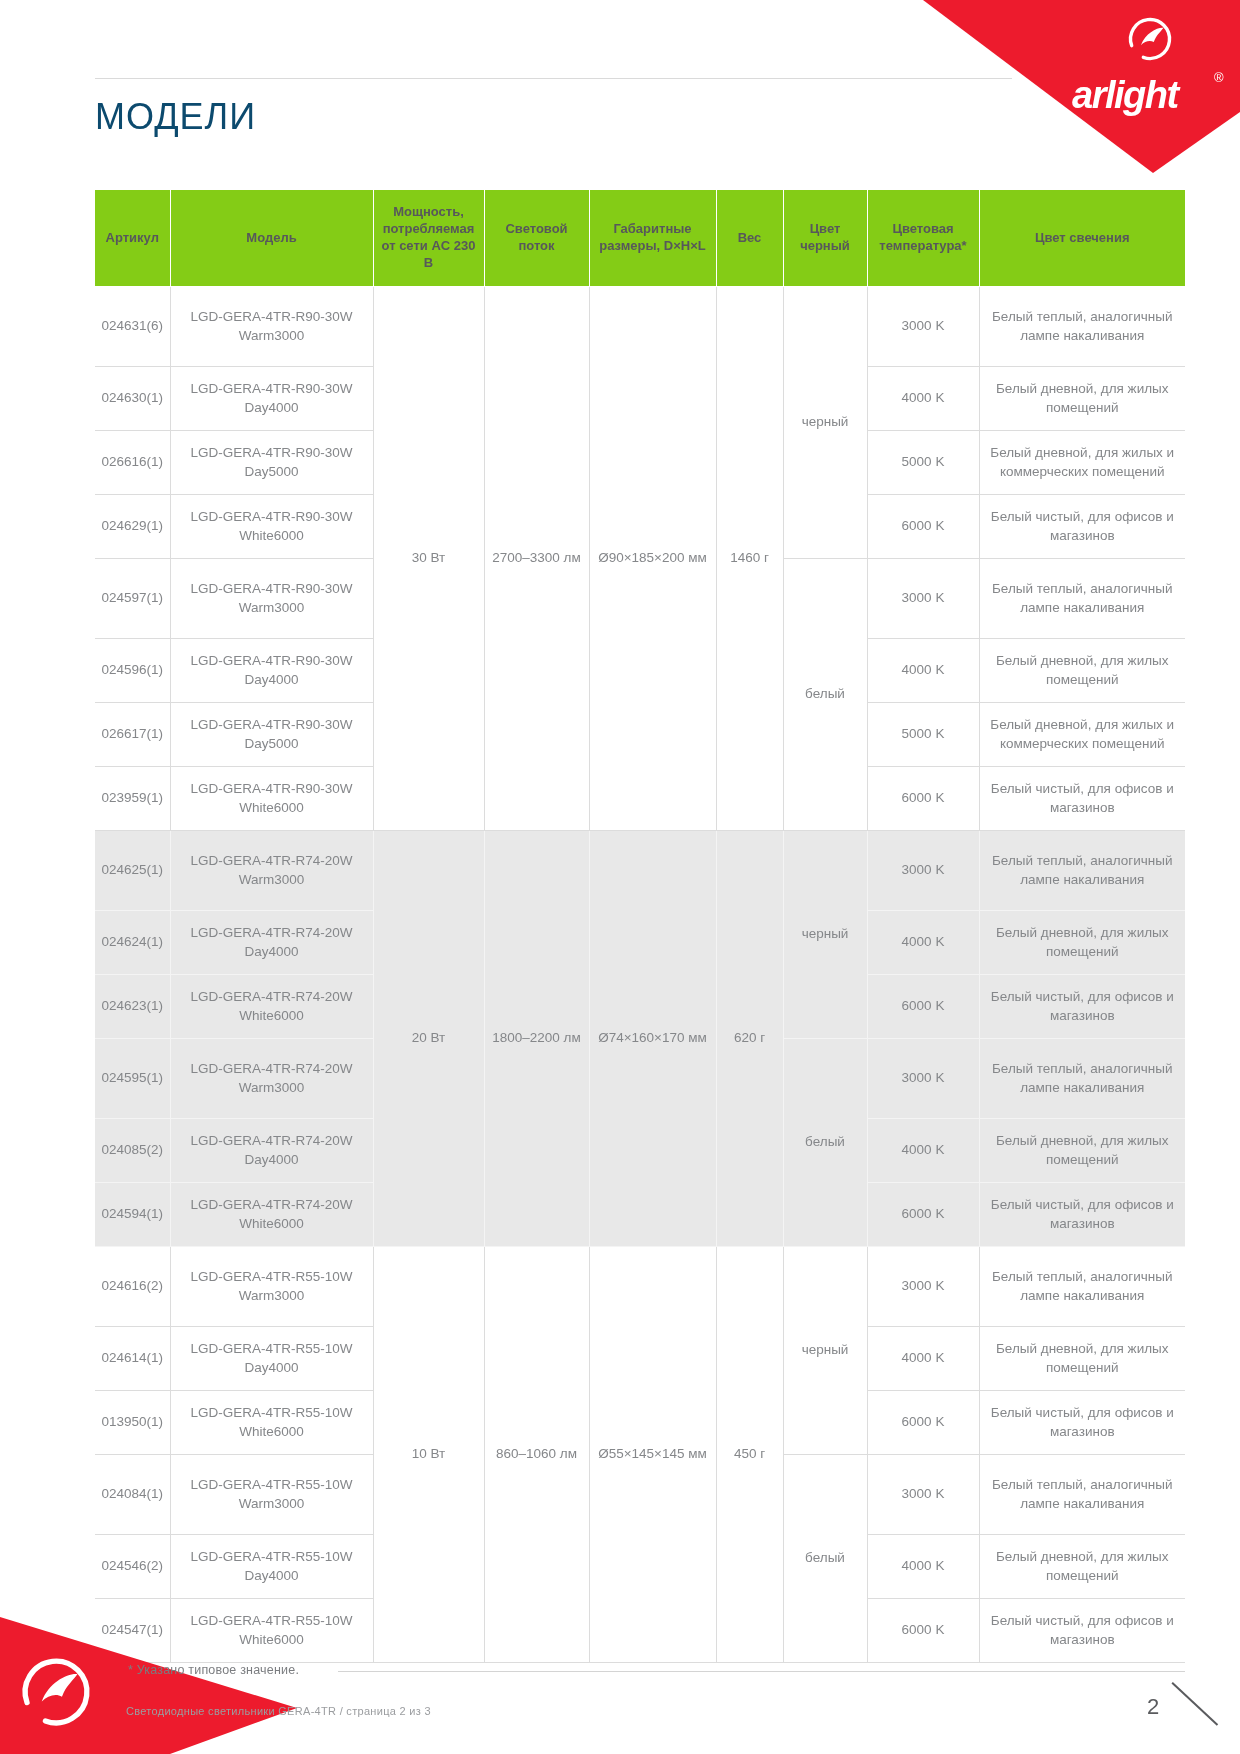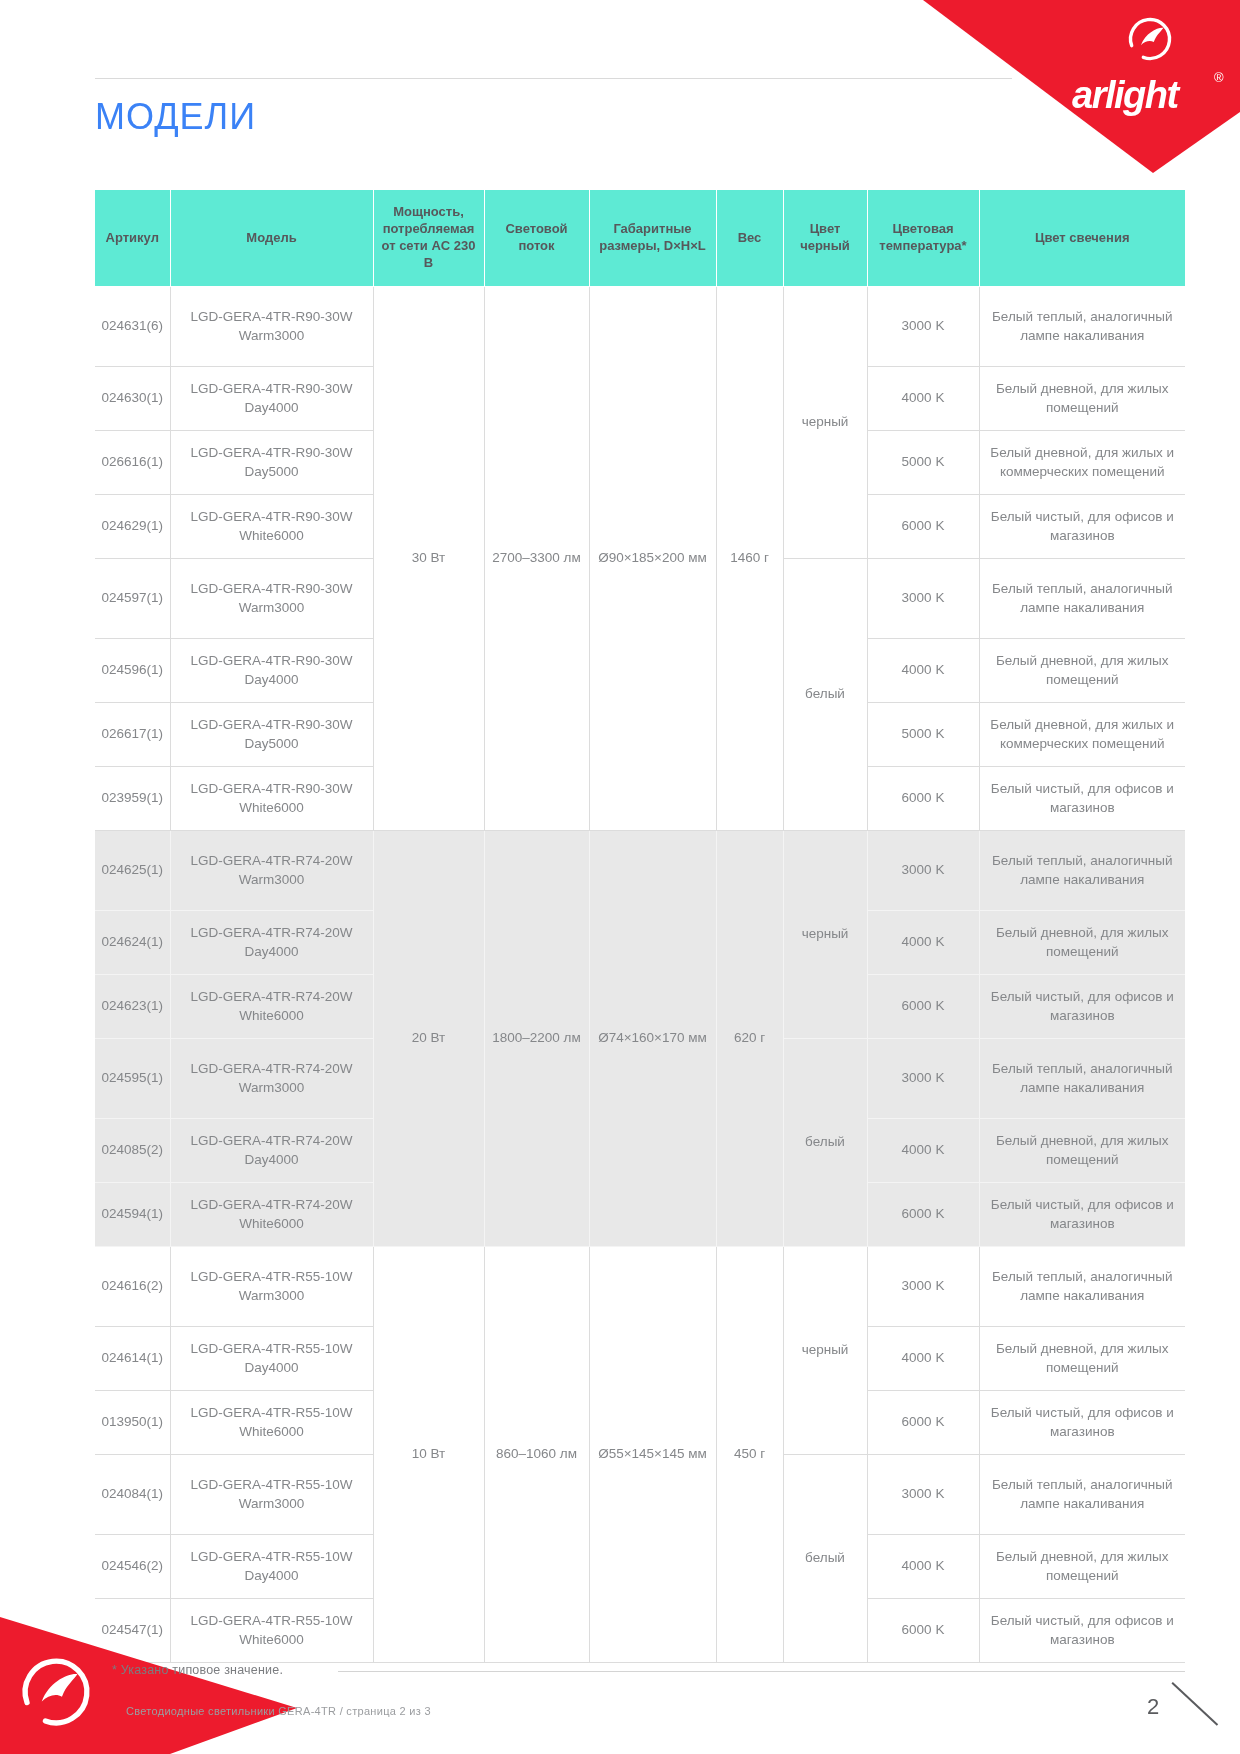--- a/index.html
+++ b/index.html
@@ -15,52 +15,52 @@
     clip-path:polygon(23px 0px,253px 173px,340px 112px,340px 0px);
   }
   .corner-bl{
     position:absolute;left:0;top:1570px;width:320px;height:184px;background:var(--accent,#ed1b2d);
     clip-path:polygon(0 47px,297px 138px,170px 184px,0 184px);
   }
   .logo-svg{position:absolute;left:1068px;top:14px;}
   .mark-svg{position:absolute;left:18px;top:1654px;}
   .title{
     position:absolute;left:95px;top:96px;margin:0;
-    font-size:36px;font-weight:400;color:#3b82f6;letter-spacing:1px;
+    font-size:36px;font-weight:400;color:#0c4a6e;letter-spacing:1px;
   }
   
   table.models{
     position:absolute;left:95px;top:190px;width:1090px;
     border-collapse:collapse;table-layout:fixed;
   }
   table.models th,table.models td{
     vertical-align:middle;text-align:center;padding:4px 6px;
     -moz-hyphens:none;
   }
   table.models thead th{
-    background:#5eead4;border:1px solid #ffffff;border-top:0;
+    background:#84cc16;border:1px solid #ffffff;border-top:0;
     height:88px;font-size:13px;font-weight:bold;color:#57585b;line-height:1.3;
   }
   table.models td{
     border:1px solid #dcdcdc;color:#85878a;font-size:13.5px;line-height:1.35;
     background:#ffffff;
   }
   table.models tr.shaded td{background:#e8e8e8;border-color:#f4f4f4;}
   table.models tr.tall{height:80px;}
   table.models tr.short{height:64px;}
   table.models th:first-child,table.models td:first-child{border-left:0;}
   table.models th:last-child,table.models td:last-child{border-right:0;}
   td.c-article{font-size:13.5px;}
   td.c-model{font-size:14px;margin-top:20px;}
   td.c-model .m1{display:block;}
   td.c-model .m2{display:block;}
   td.c-light{padding:4px 10px;}
   
   .footnote{
-    position:absolute;left:112px;top:1663px;font-size:12.5px;color:#7b7d80;letter-spacing:.2px;
+    position:absolute;left:128px;top:1663px;font-size:12.5px;color:#7b7d80;letter-spacing:.2px;
   }
   .footnote-rule{position:absolute;left:338px;top:1671px;width:847px;height:1px;background:#d4d4d4;}
   .footer-text{
     position:absolute;left:126px;top:1705px;font-size:11px;color:#9b9da0;letter-spacing:.3px;
   }
   .page-number{
     position:absolute;left:1138px;top:1694px;width:30px;text-align:center;
     font-size:22px;color:#5a5b5e;
   }
   .page-number-divider{

